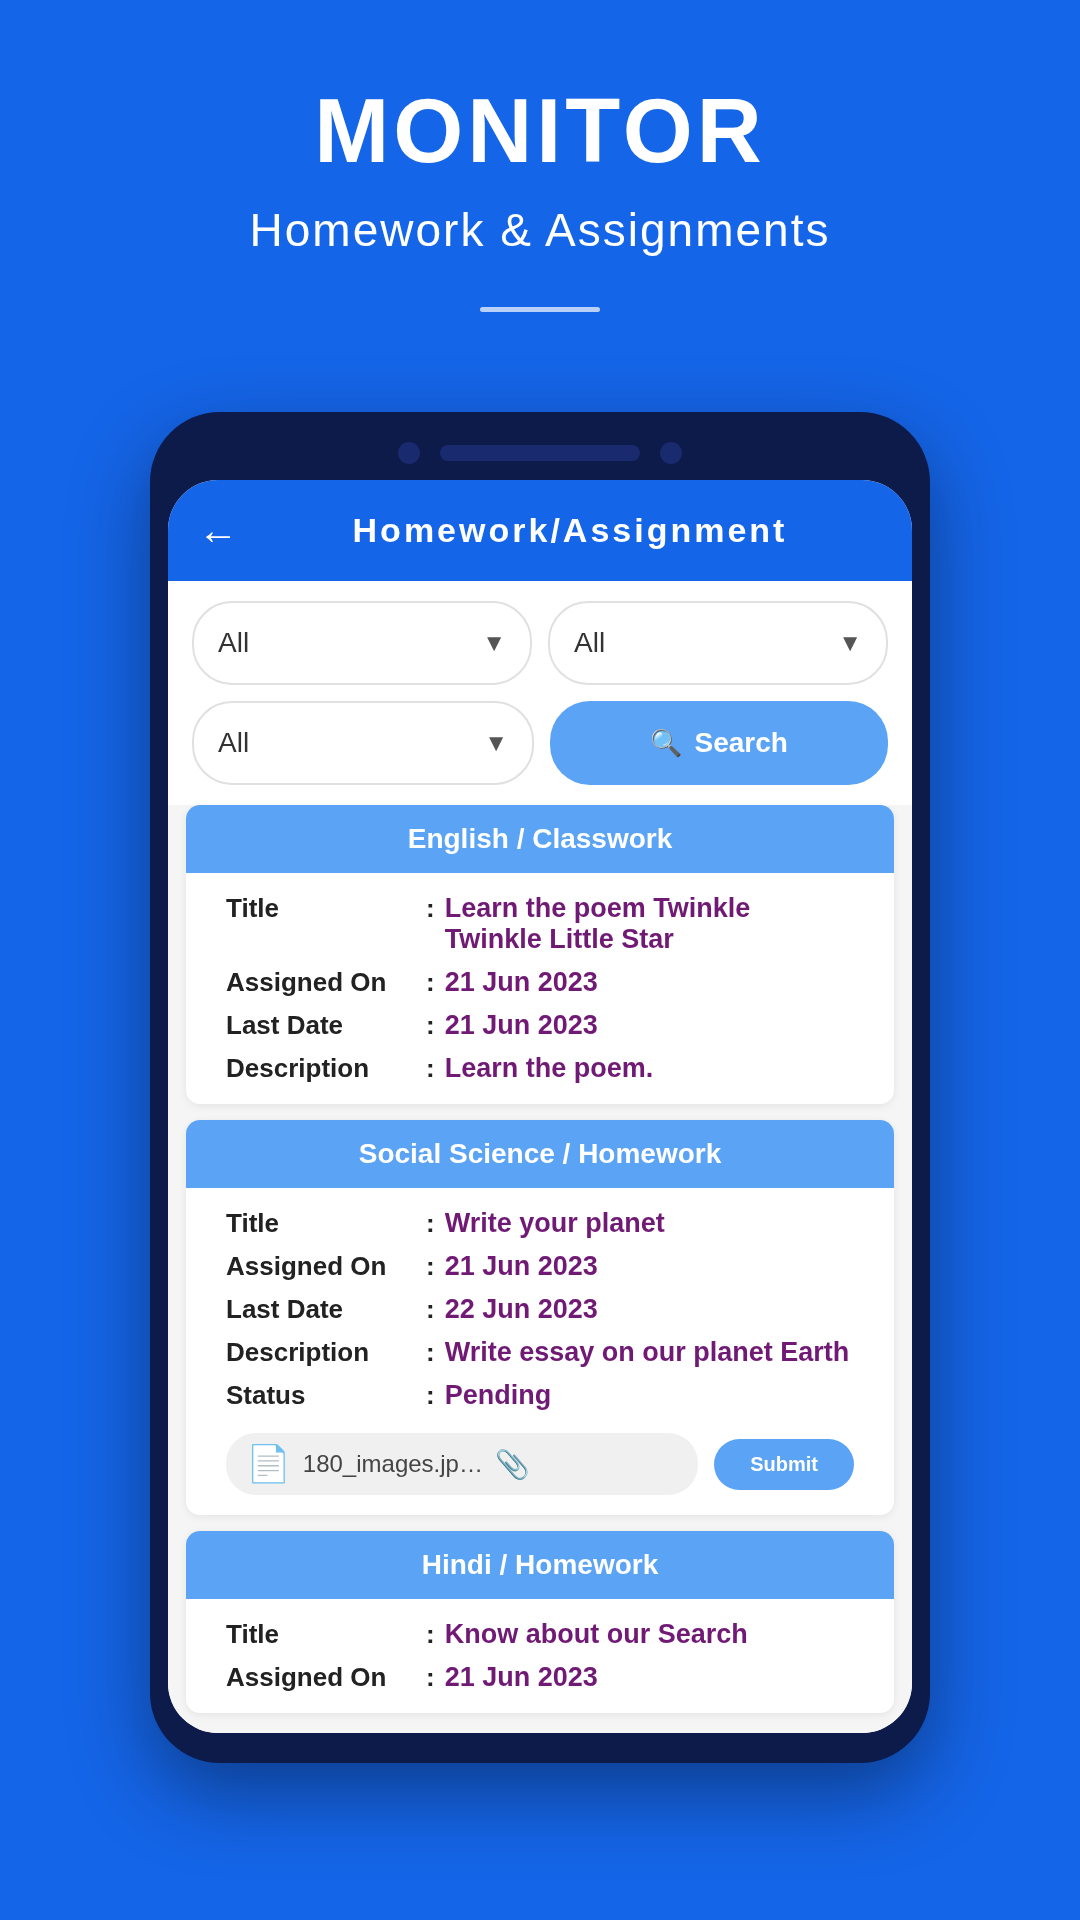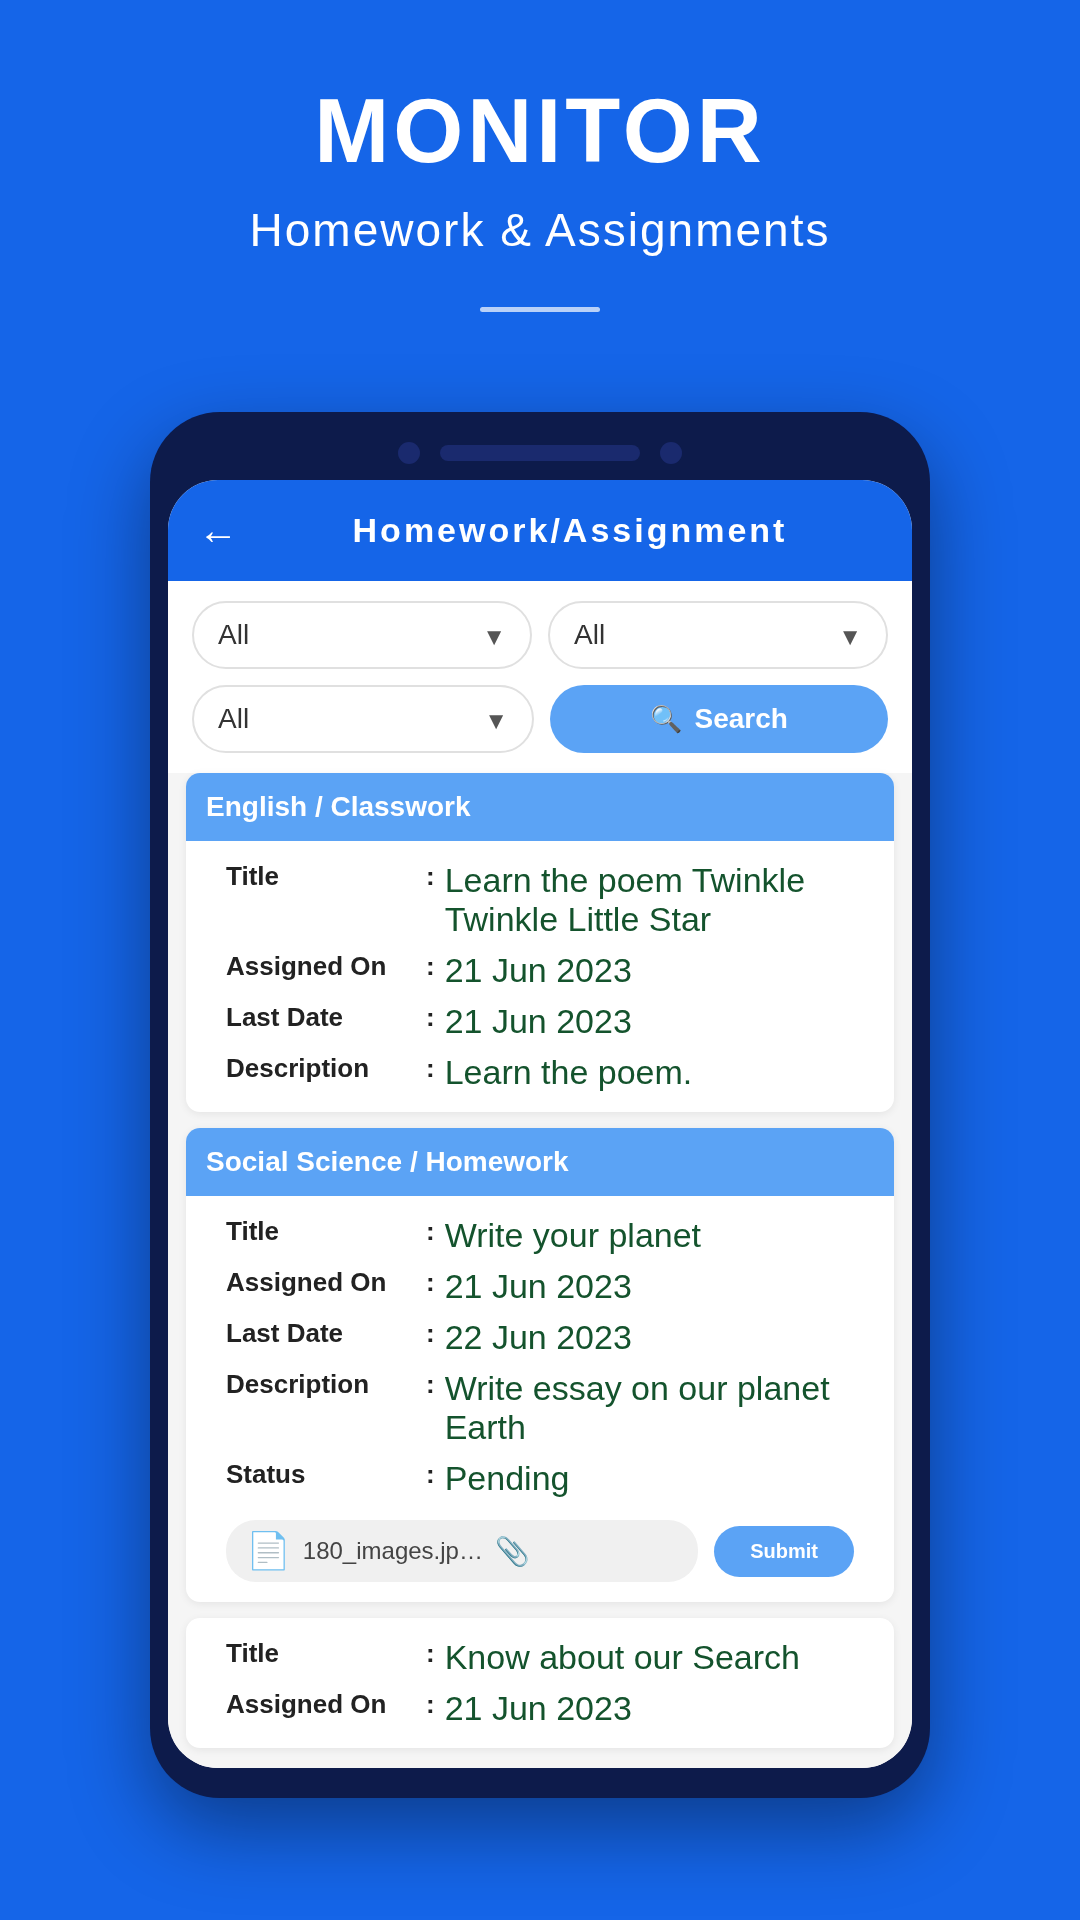--- a/index.html
+++ b/index.html
@@ -137,24 +137,24 @@
     .filter-row {
       display: flex;
       gap: 16px;
     }
 
     .filter-select {
       flex: 1;
       background: #fff;
       border: 2px solid #e0e0e0;
       border-radius: 40px;
-      padding: 16px 24px;
+      padding: 24px 24px;
       font-size: 28px;
       display: flex;
-      align-items: flex-end;
+      align-items: center;
       justify-content: space-between;
       cursor: pointer;
     }
 
     .filter-select-text {
       color: #333;
     }
 
     .filter-select-arrow {
       color: #555;
@@ -194,20 +194,21 @@
       background: #fff;
       border-radius: 14px;
       margin: 0 18px;
       overflow: hidden;
       box-shadow: 0 2px 8px rgba(0,0,0,0.07);
     }
 
     .card-header {
       background: #5ba3f5;
       padding: 18px 20px;
+      text-align: center;
     }
 
     .card-header-text {
       color: #fff;
       font-size: 28px;
       font-weight: 700;
     }
 
     .card-body {
       padding: 20px 40px;
@@ -230,23 +231,24 @@
     }
 
     .card-colon {
       font-size: 26px;
       font-weight: 700;
       color: #222;
       margin-right: 10px;
     }
 
     .card-value {
-      font-size: 34px;
-      color: #14532d;
+      font-size: 27px;
+      color: #701a75;
       flex: 1;
+      font-weight: bold;
     }
 
     
     .attachment-row {
       display: flex;
       align-items: center;
       justify-content: space-between;
       padding: 10px 0 0 0;
       gap: 16px;
     }
@@ -400,20 +402,23 @@
                 <span class="file-icon">📄</span>
                 <span class="file-name">180_images.jp…</span>
                 <span class="clip-icon">📎</span>
               </div>
               <button class="submit-btn">Submit</button>
             </div>
           </div>
         </div>
 
         <div class="assignment-card">
+          <div class="card-header">
+            <span class="card-header-text">Hindi / Homework</span>
+          </div>
           <div class="card-body">
             <div class="card-row">
               <span class="card-label">Title</span>
               <span class="card-colon">:</span>
               <span class="card-value">Know about our Search</span>
             </div>
             <div class="card-row">
               <span class="card-label">Assigned On</span>
               <span class="card-colon">:</span>
               <span class="card-value">21 Jun 2023</span>

